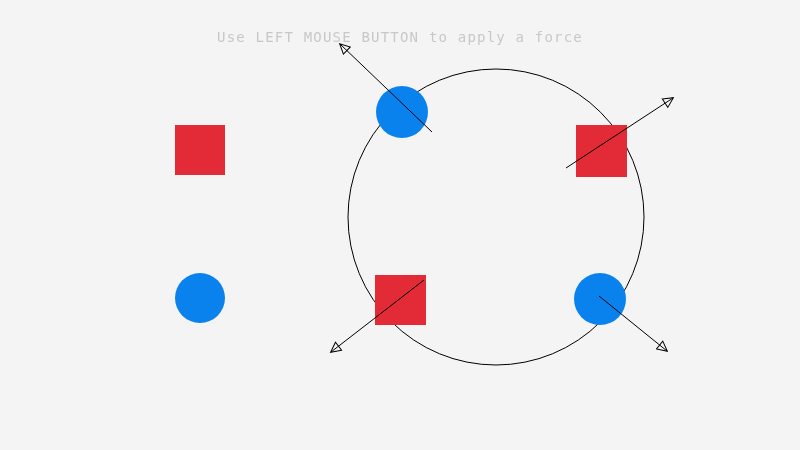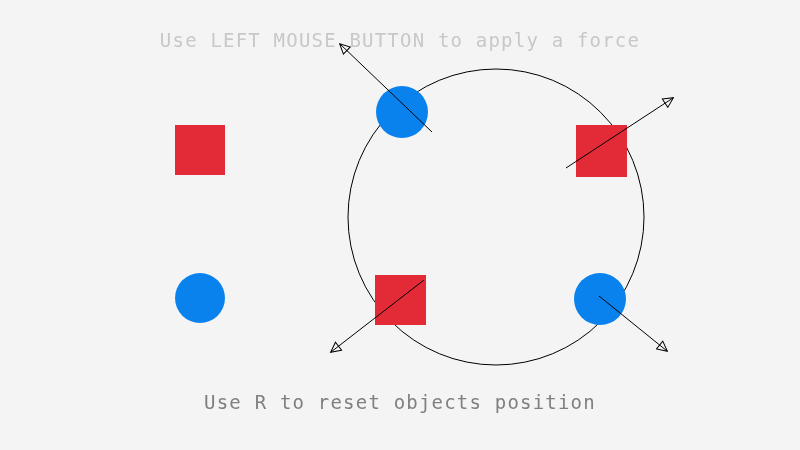--- a/index.html
+++ b/index.html
@@ -18,21 +18,21 @@
     -webkit-font-smoothing: none;
   }
   .hint {
     position: absolute;
     left: 0;
     width: 800px;
     text-align: center;
     white-space: nowrap;
     letter-spacing: 1.2px;
     font-family: "DejaVu Sans Mono", monospace;
-    font-size: 19px;
+    font-size: 14px;
     user-select: none;
   }
   #hint-top {
     top: 29px;
     color: #c8c8c8;
   }
   #hint-bottom {
     top: 391px;
     color: #808080;
   }
@@ -71,15 +71,14 @@
       </g>
     <g id="vectors-layer">
         <line x1="566" y1="168" x2="673" y2="98" stroke="#000000" stroke-width="1" marker-end="url(#vec-head)"></line>
         <line x1="424" y1="280" x2="331" y2="352" stroke="#000000" stroke-width="1" marker-end="url(#vec-head)"></line>
         <line x1="432" y1="132" x2="340" y2="44" stroke="#000000" stroke-width="1" marker-end="url(#vec-head)"></line>
         <line x1="599" y1="296" x2="667" y2="351" stroke="#000000" stroke-width="1" marker-end="url(#vec-head)"></line>
       </g>
 
   </svg>
 
-  <div class="hint" id="hint-bottom" style="color: rgb(128, 128, 128);">Use R to reset objects position</div>
 
 </div>
 
 </body></html>

